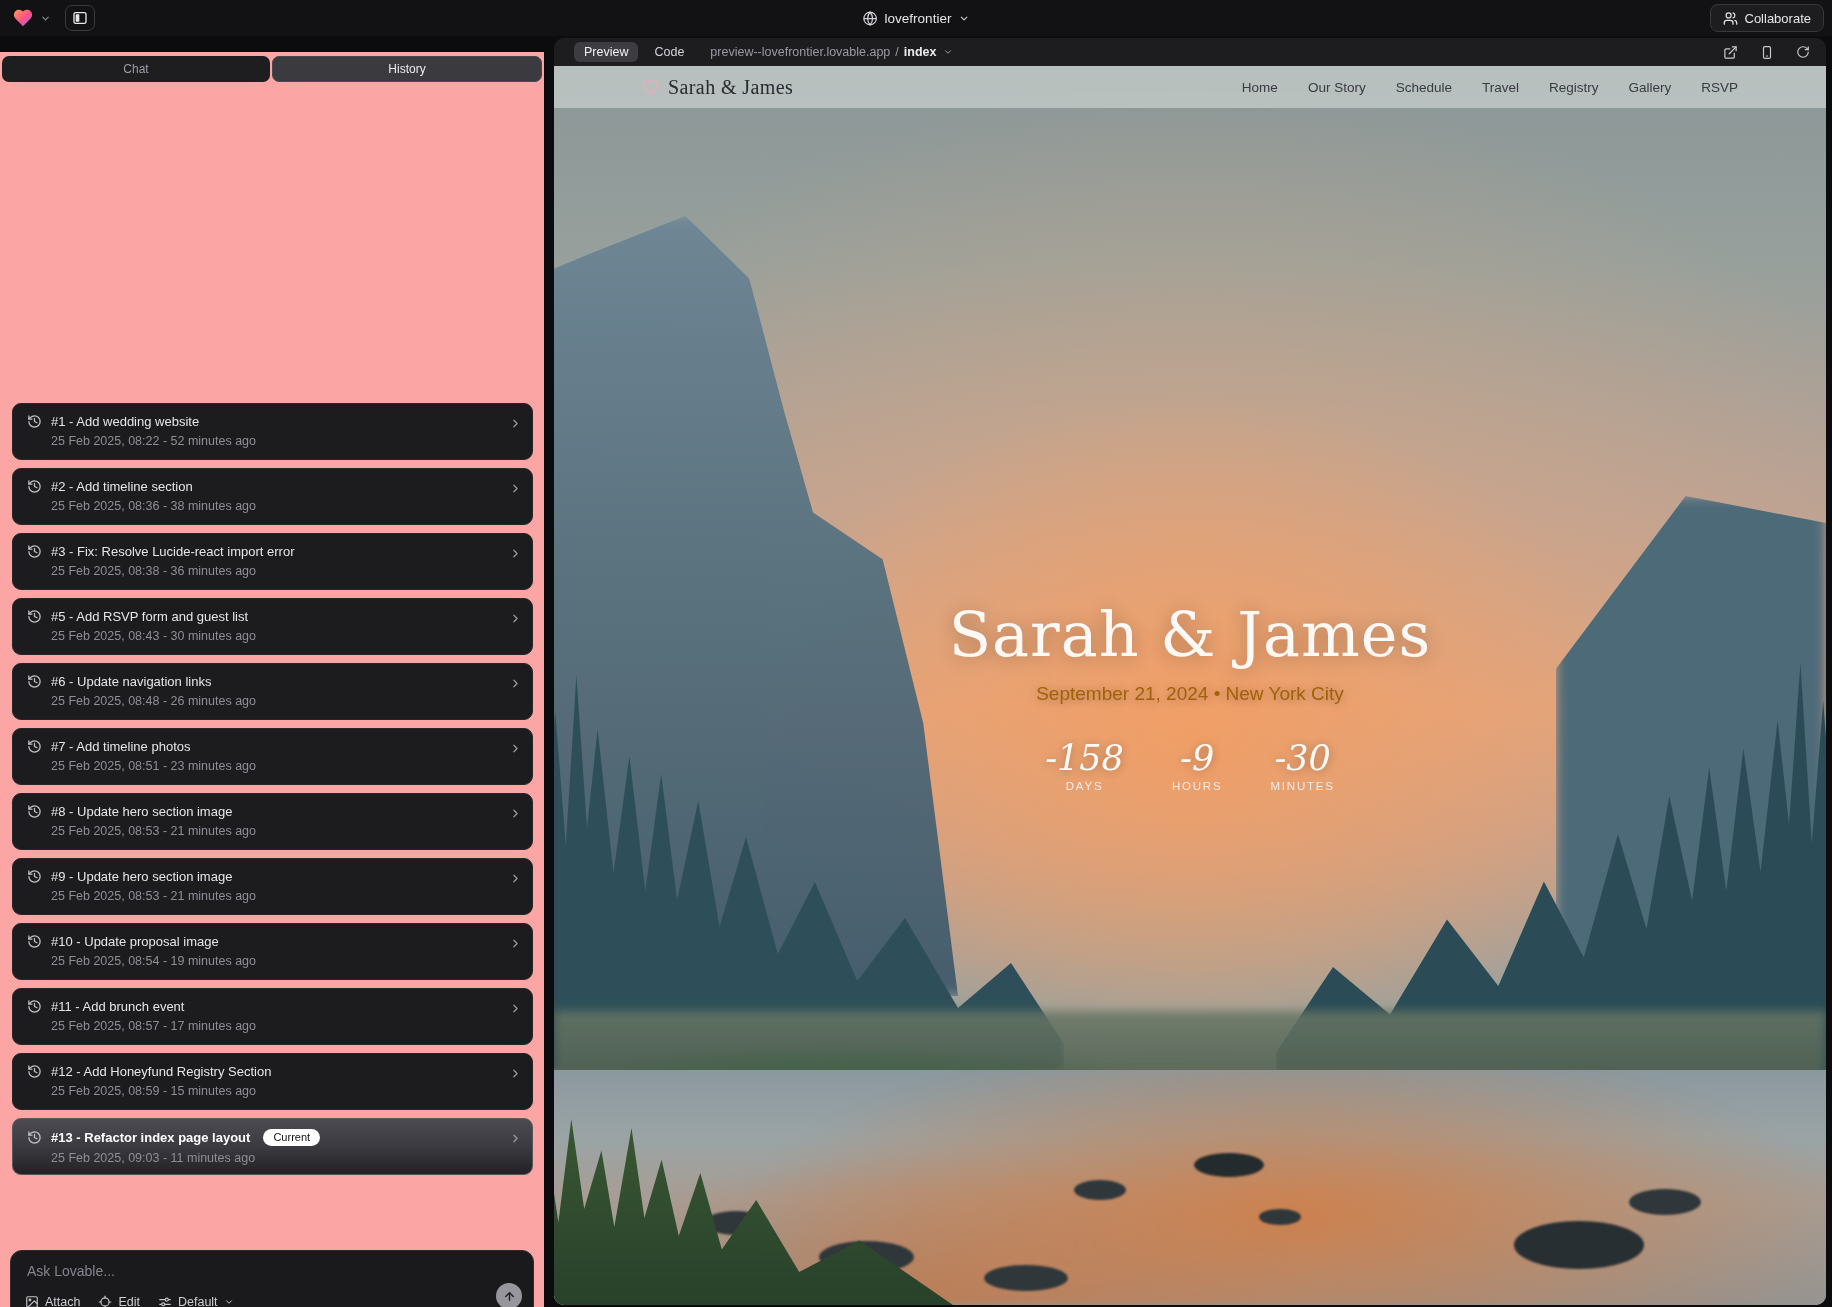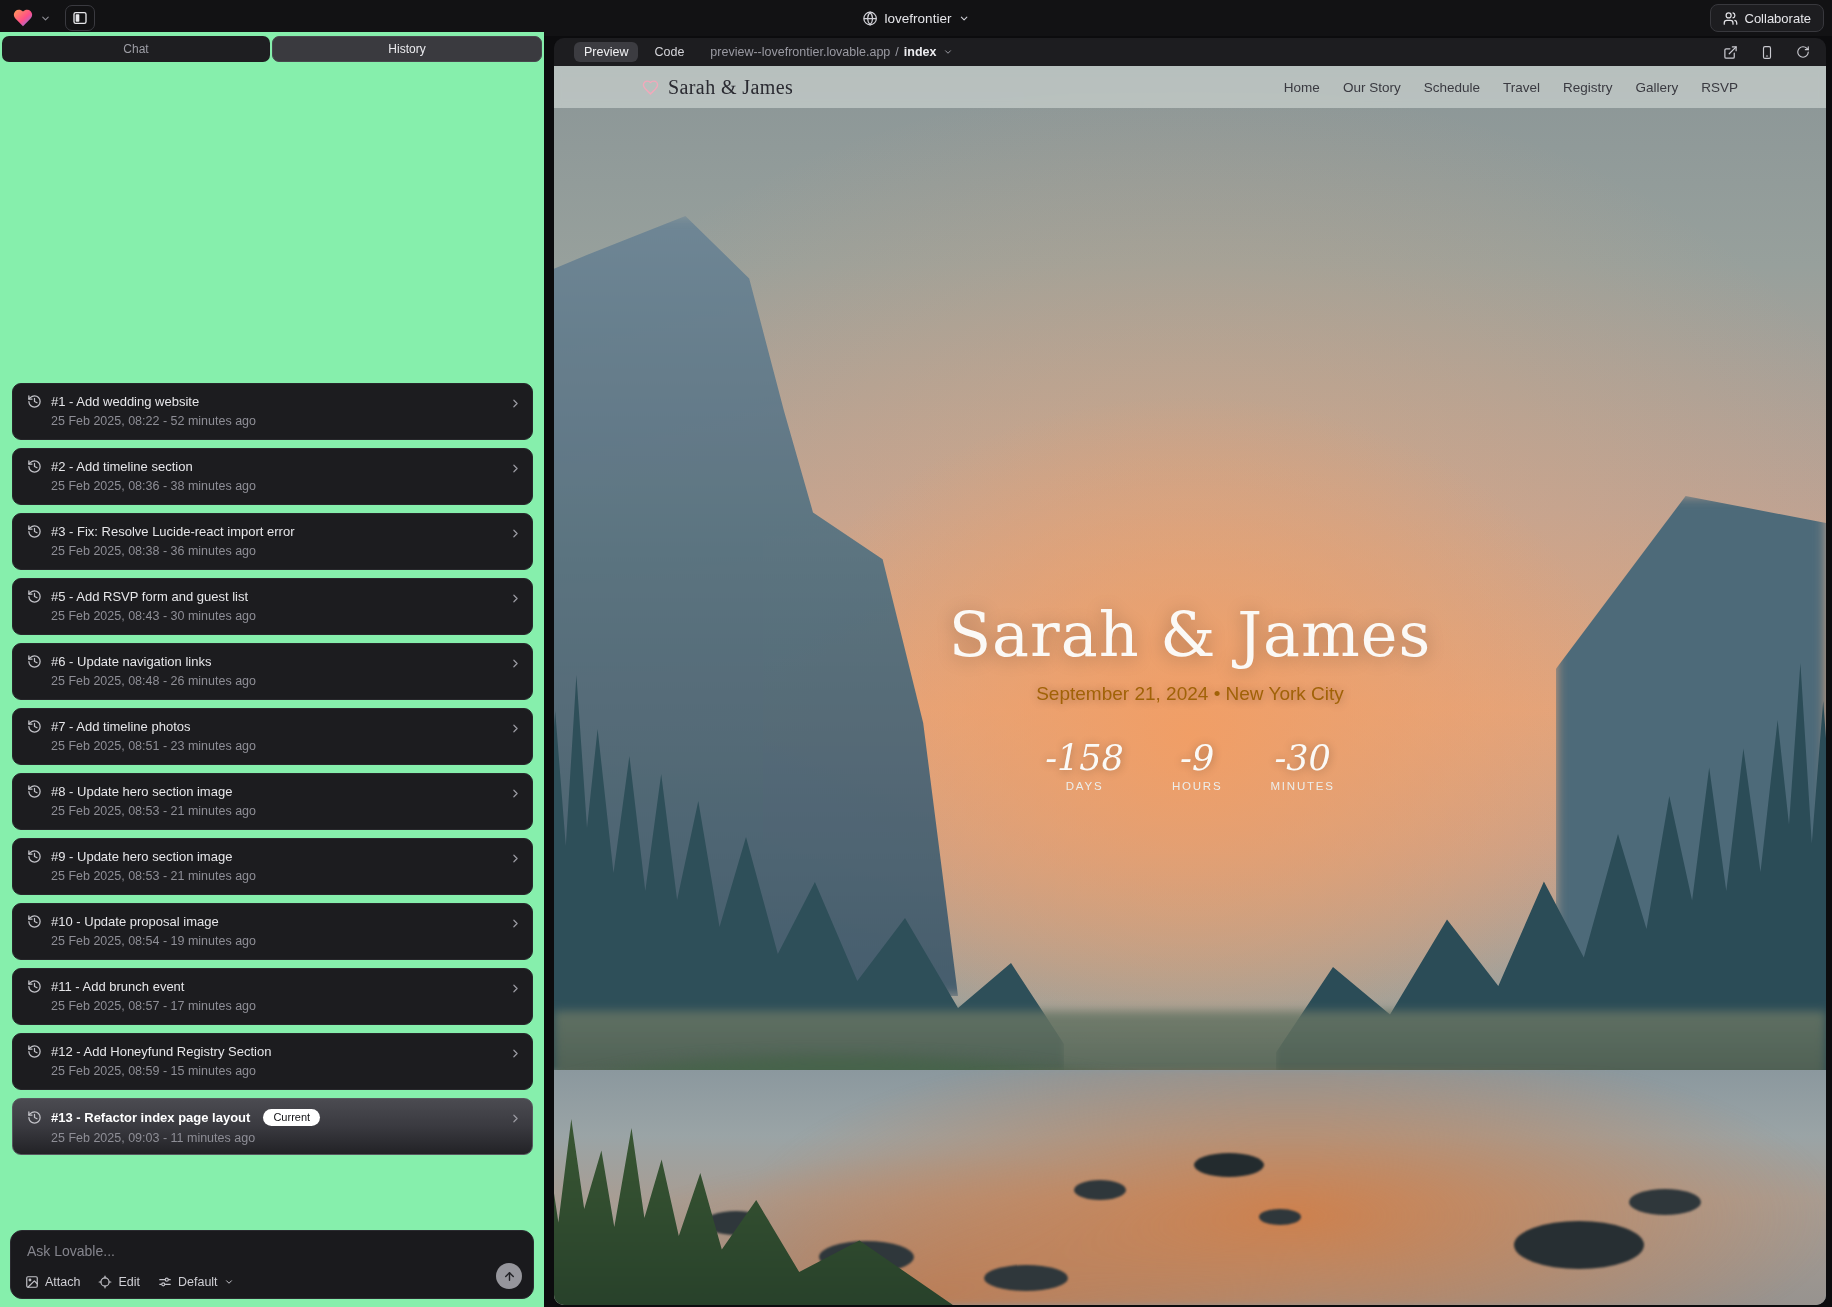--- a/index.html
+++ b/index.html
@@ -34,22 +34,22 @@
   .tb-btn {
     height:28px; padding:0 12px; display:flex; align-items:center; gap:7px;
     background:#1d1d20; border:1px solid #38383d; border-radius:8px;
     color:#e6e6ea; font-size:13px;
   }
   .tb-btn.icon-only { padding:0 11px; }
   .tb-btn .icon { color:#e2e2e6; }
 
   
   .left-panel {
-    position:absolute; left:0; top:32px; width:544px; bottom:0;
-    background:#86efac;
+    position:absolute; left:0; top:52px; width:544px; bottom:0;
+    background:#fca5a5;
   }
   .seg-tabs {
     position:absolute; left:2px; right:2px; top:4px; height:26px;
     display:flex; gap:2px;
   }
   .seg {
     flex:1; display:flex; align-items:center; justify-content:center;
     font-size:12px; border-radius:7px; color:#9d9da5; background:#1e1e21;
   }
   .seg.active { background:#3a3a3f; color:#ebebef; border:1px solid #48484e; }
@@ -182,21 +182,21 @@
     position:absolute; left:0; right:0; top:0; height:42px;
     background:rgba(228,233,229,0.5);
     display:flex; align-items:center; padding:0 88px;
     backdrop-filter:blur(3px);
   }
   .site-logo { display:flex; align-items:center; gap:9px; }
   .site-logo .icon { color:#f2a9bb; }
   .site-logo-text {
     font-family:"Liberation Serif", serif; font-size:20px; color:#2a2a31; letter-spacing:.4px;
   }
-  .site-nav { margin-left:auto; display:flex; align-items:center; gap:23px; }
+  .site-nav { margin-left:auto; display:flex; align-items:center; gap:30px; }
   .site-nav a { font-size:13.5px; color:#3a3a41; text-decoration:none; }
 
   
   .hero { position:absolute; left:0; right:0; top:518px; text-align:center; color:#fff; }
   .hero-eyebrow {
     font-size:12.5px; letter-spacing:3.6px; font-weight:600; color:#f1f3f1;
     text-shadow:0 1px 10px rgba(0,0,0,.25);
   }
   .hero-title {
     margin-top:14px; font-family:"DejaVu Serif", "Liberation Serif", serif;

